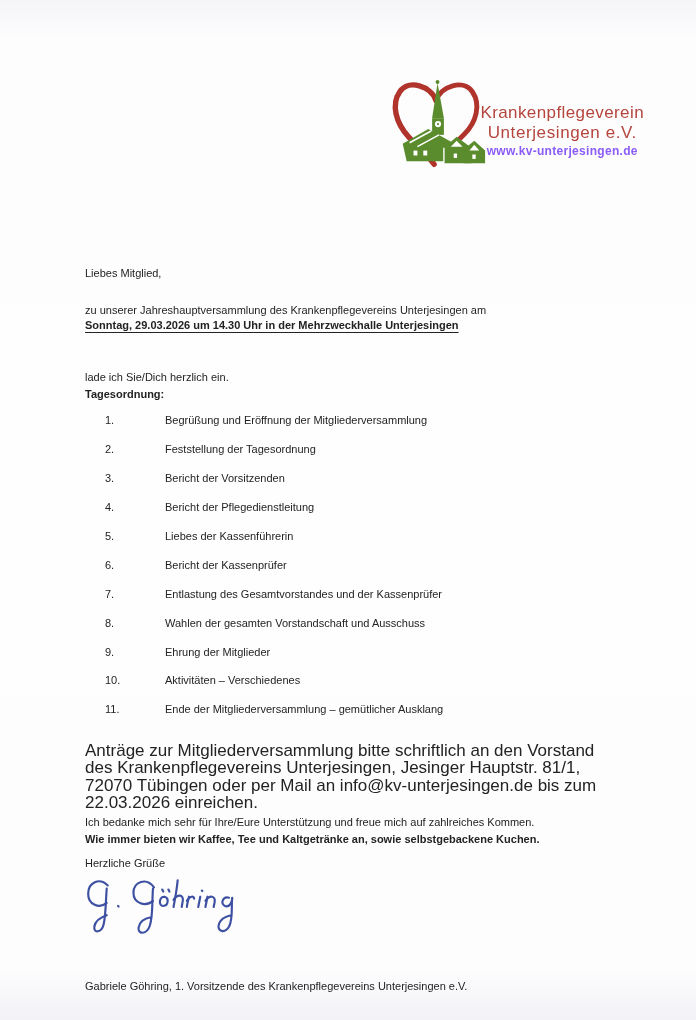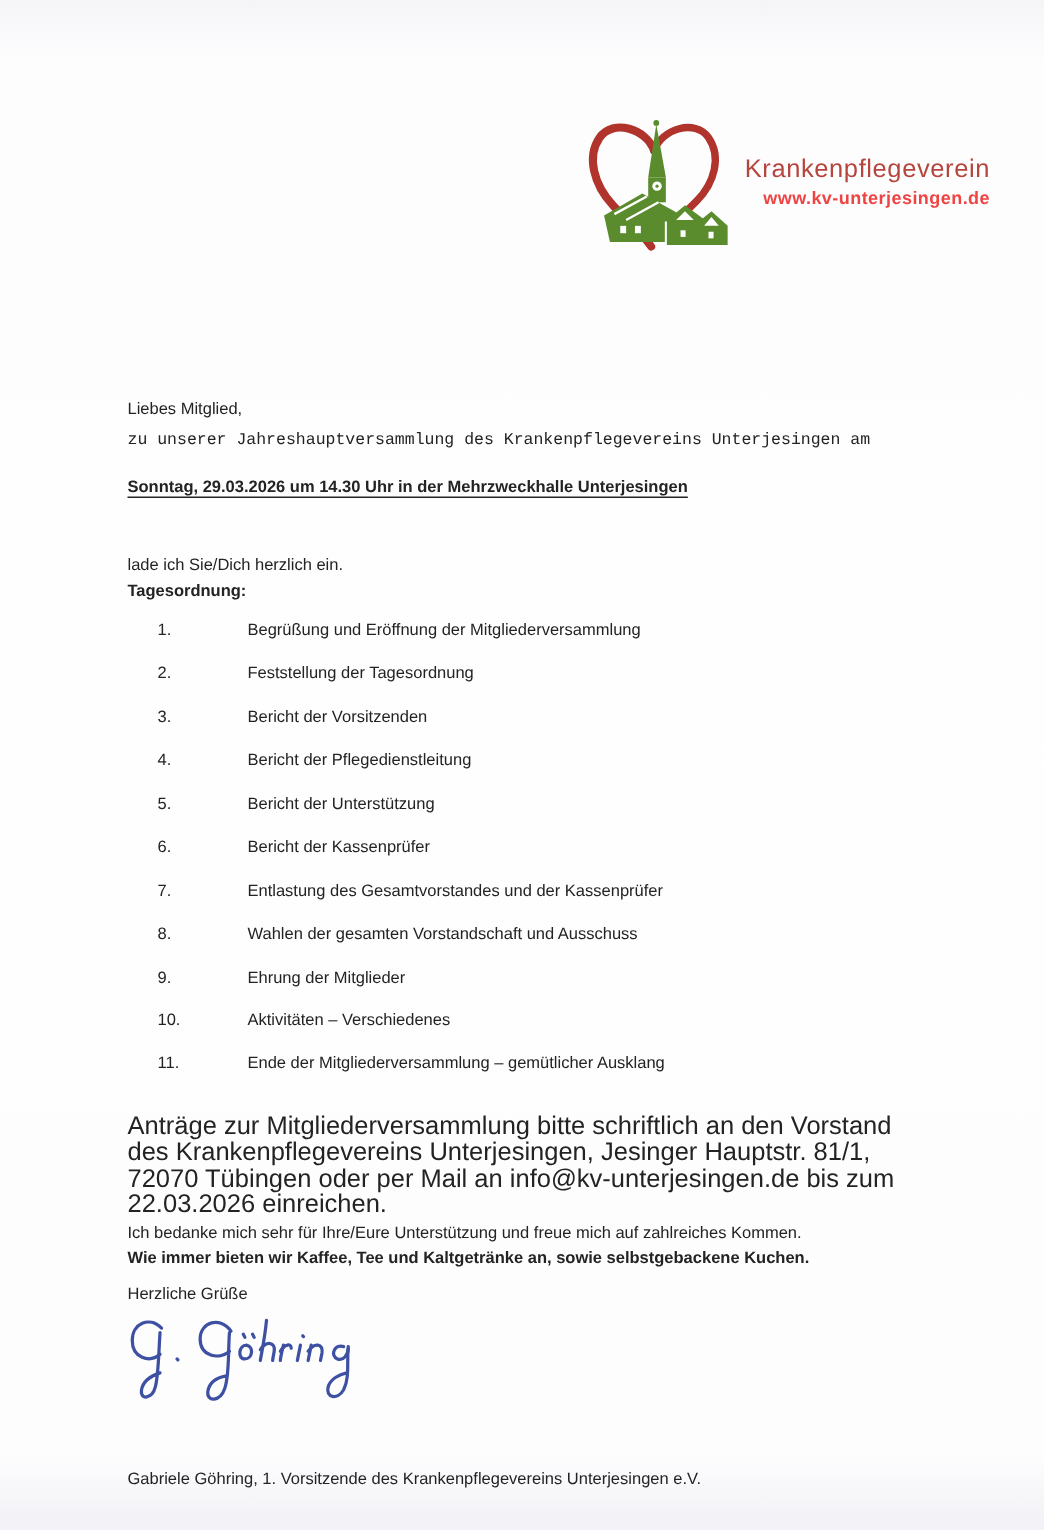--- a/index.html
+++ b/index.html
@@ -6,30 +6,30 @@
   body{
     width:696px;height:1020px;position:relative;overflow:hidden;
     font-family:"Liberation Sans","DejaVu Sans",sans-serif;
     background:linear-gradient(180deg,#f5f5f8 0px,#fdfdfe 42px,#fefefe 500px,#fdfdfe 970px,#f3f3f7 1012px);
     color:#232323;
   }
   .page{position:absolute;inset:0;}
   
   .logo{position:absolute;left:388px;top:76px;width:272px;height:108px;display:flex;align-items:flex-start;}
   .logo-mark{width:102px;height:106px;flex:0 0 auto;}
-  .logo-text{position:absolute;right:0;top:27px;text-align:right;line-height:1.15;}
+  .logo-text{position:absolute;right:16px;top:27px;text-align:center;line-height:1.15;}
   .logo-name1{font-size:17px;color:#b5453d;letter-spacing:.4px;font-weight:400;}
   .logo-name2{font-size:17px;color:#b5453d;letter-spacing:.6px;font-weight:400;}
-  .logo-web{font-size:12px;color:#ef4444;font-weight:700;letter-spacing:.3px;margin-top:3px;}
+  .logo-web{font-size:12px;color:#8b5cf6;font-weight:700;letter-spacing:.3px;margin-top:3px;}
   
   .line{position:absolute;left:85px;font-size:11px;line-height:13px;white-space:nowrap;}
   .bold{font-weight:700;}
   .underline{text-decoration:underline;text-decoration-thickness:1.4px;text-underline-offset:2.5px;}
   .salutation{top:267px;}
-  .intro{top:288px;font-family:Liberation Mono, monospace;}
+  .intro{top:304px;}
   .event{top:319px;}
   .invite{top:343px;margin-top:28px;}
   .agenda-head{top:388px;}
   ol.agenda{position:absolute;left:105px;top:406px;margin:0;padding:0;list-style:none;}
   ol.agenda li{height:28.9px;display:flex;align-items:center;font-size:11px;}
   ol.agenda .num{width:28px;flex:0 0 auto;}
   ol.agenda .txt{white-space:nowrap;padding-left:32px;}
   .para{position:absolute;left:85px;font-size:17px;line-height:17.4px;width:530px;}
   .motions{top:742px;}
   .thanks{top:816px;}
@@ -66,20 +66,21 @@
         <polygon points="70,66 64,72 76,72" fill="#ffffff"></polygon>
         <polygon points="88,70 83,76 93,76" fill="#ffffff"></polygon>
         <rect x="26" y="76" width="4" height="5" fill="#ffffff"></rect>
         <rect x="36" y="76" width="4" height="5" fill="#ffffff"></rect>
         <rect x="67" y="79" width="3.4" height="4.5" fill="#ffffff"></rect>
         <rect x="86" y="80" width="3.4" height="4.5" fill="#ffffff"></rect>
       </g>
     </svg>
     <div class="logo-text">
       <div class="logo-name1">Krankenpflegeverein</div>
+      <div class="logo-name2">Unterjesingen e.V.</div>
       <div class="logo-web">www.kv-unterjesingen.de</div>
     </div>
   </div>
 
   <div class="line salutation">Liebes Mitglied,</div>
   <div class="line intro">zu unserer Jahreshauptversammlung des Krankenpflegevereins Unterjesingen am</div>
   <div class="line event bold underline">Sonntag, 29.03.2026 um 14.30 Uhr in der Mehrzweckhalle Unterjesingen</div>
   <div class="line invite">lade ich Sie/Dich herzlich ein.</div>
 
   <div class="line agenda-head bold">Tagesordnung:</div>
@@ -97,21 +98,21 @@
       <li>
       <span class="num">3.</span>
       <span class="txt">Bericht der Vorsitzenden</span>
     </li>
       <li>
       <span class="num">4.</span>
       <span class="txt">Bericht der Pflegedienstleitung</span>
     </li>
       <li>
       <span class="num">5.</span>
-      <span class="txt">Bericht der Unterstützung</span>
+      <span class="txt">Liebes der Kassenführerin</span>
     </li>
       <li>
       <span class="num">6.</span>
       <span class="txt">Bericht der Kassenprüfer</span>
     </li>
       <li>
       <span class="num">7.</span>
       <span class="txt">Entlastung des Gesamtvorstandes und der Kassenprüfer</span>
     </li>
       <li>

